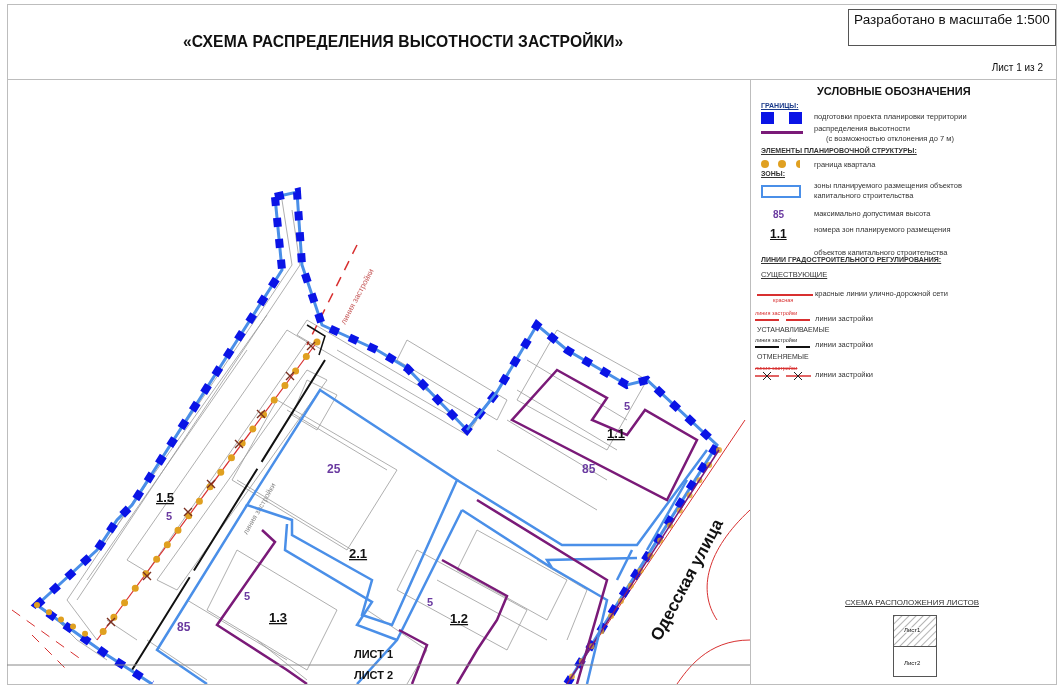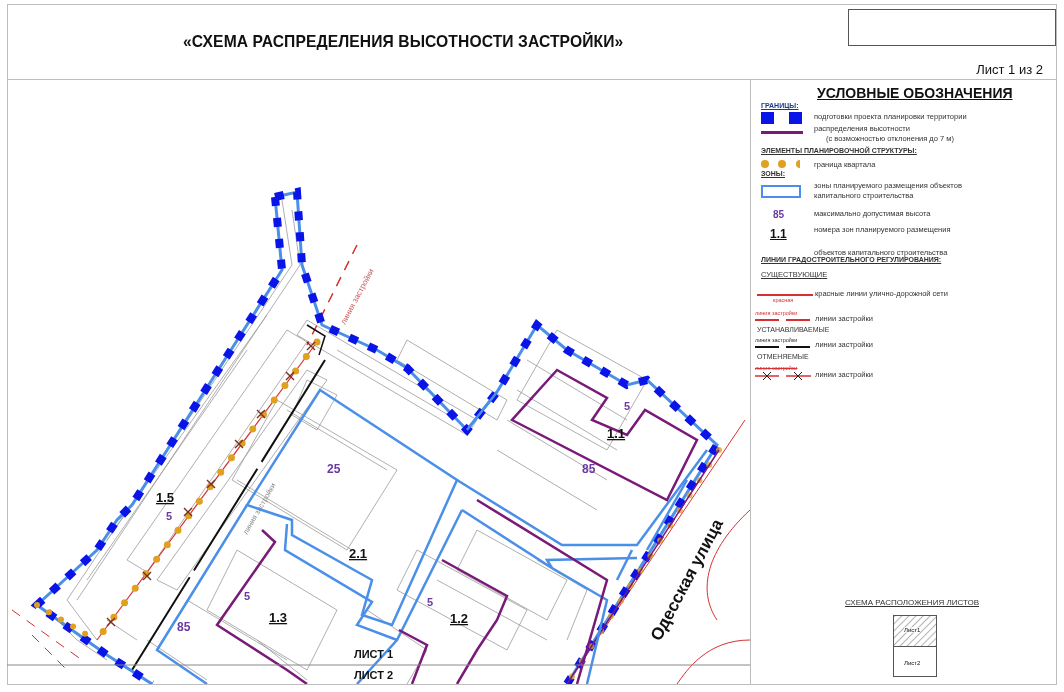--- a/index.html
+++ b/index.html
@@ -1,37 +1,38 @@
 <!DOCTYPE html>
 <html><head>
 <meta charset="utf-8">
 <style>
   html,body{margin:0;padding:0;background:#fff;}
   body{width:1064px;height:692px;position:relative;overflow:hidden;font-family:"Liberation Sans",sans-serif;color:#111;}
   .frame{position:absolute;left:7px;top:4px;width:1050px;height:681px;border:1px solid #bdbdbd;box-sizing:border-box;}
   .header{position:absolute;left:7px;top:4px;width:1050px;height:76px;border-bottom:1px solid #bdbdbd;box-sizing:border-box;}
   .title{position:absolute;left:176px;top:28px;font-size:17px;font-weight:bold;letter-spacing:0.1px;transform:scaleX(0.92);transform-origin:left;}
   .scalebox{position:absolute;left:841px;top:5px;width:208px;height:37px;border:1px solid #555;box-sizing:border-box;font-size:13.5px;line-height:16px;text-align:center;padding-top:2px;}
-  .sheetnum{position:absolute;right:14px;top:58px;font-size:13px;}
+  .sheetnum{position:absolute;right:14px;top:58px;font-size:10px;}
   .legend{position:absolute;left:750px;top:80px;width:306px;height:604px;border-left:1px solid #bdbdbd;box-sizing:border-box;}
-  .lg-title{position:absolute;left:66px;top:5px;font-size:14px;font-weight:bold;text-decoration:underline;}
+  .lg-title{position:absolute;left:66px;top:5px;font-size:11px;font-weight:bold;}
   .lg-sec{position:absolute;font-size:7px;font-weight:bold;text-decoration:underline;color:#333;}
   .lg-txt{position:absolute;font-size:7.5px;color:#333;line-height:10px;}
   .lg-cap{position:absolute;font-size:7.5px;color:#333;}
   .map{position:absolute;left:7px;top:80px;width:743px;height:604px;overflow:hidden;}
   .sheetscheme-title{position:absolute;left:94px;top:518px;font-size:8px;text-decoration:underline;color:#333;}
 </style>
 </head>
 <body>
 
 <div class="frame"></div>
 
 <div class="header">
   <div class="title">«СХЕМА РАСПРЕДЕЛЕНИЯ ВЫСОТНОСТИ ЗАСТРОЙКИ»</div>
   <div class="scalebox">
+    <div>Разработано в масштабе 1:500</div>
   </div>
   <div class="sheetnum">Лист 1 из 2</div>
 </div>
 
 <div class="map">
   <svg width="743" height="604" viewBox="0 0 743 604" xmlns="http://www.w3.org/2000/svg">
     <defs>
       <pattern id="hatch" width="6" height="6" patternUnits="userSpaceOnUse" patternTransform="rotate(45)">
         <line x1="0" y1="0" x2="0" y2="6" stroke="#333" stroke-width="1"></line>
       </pattern>

